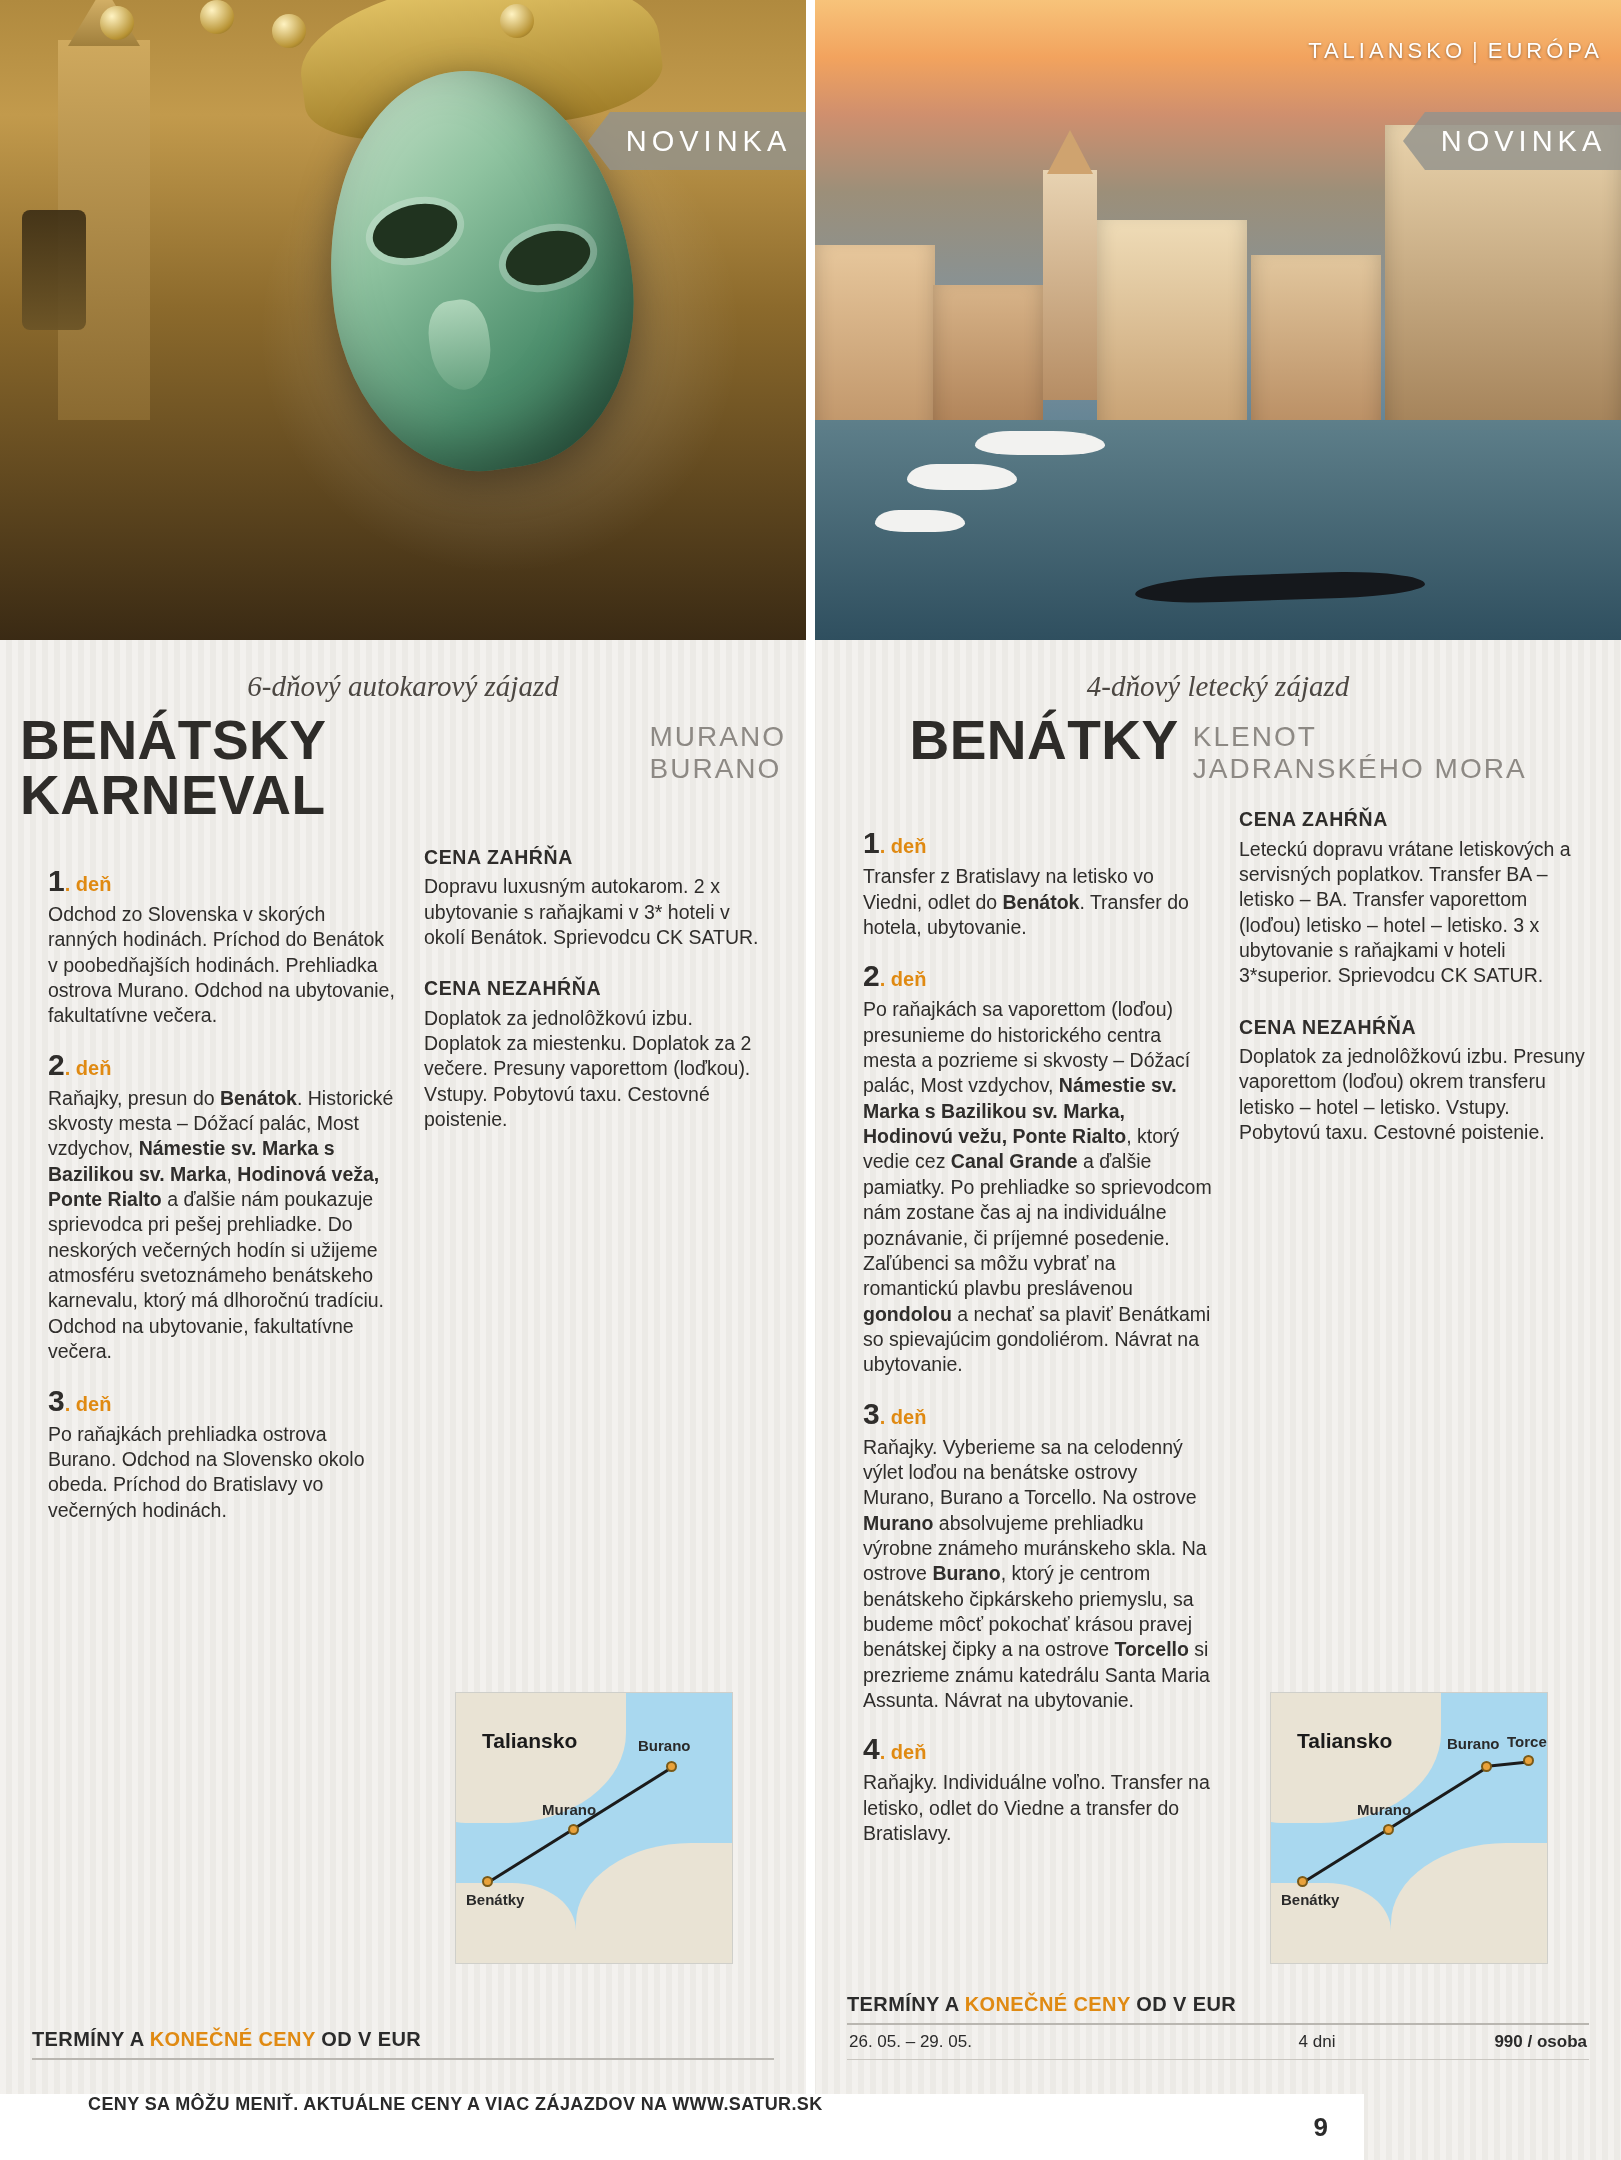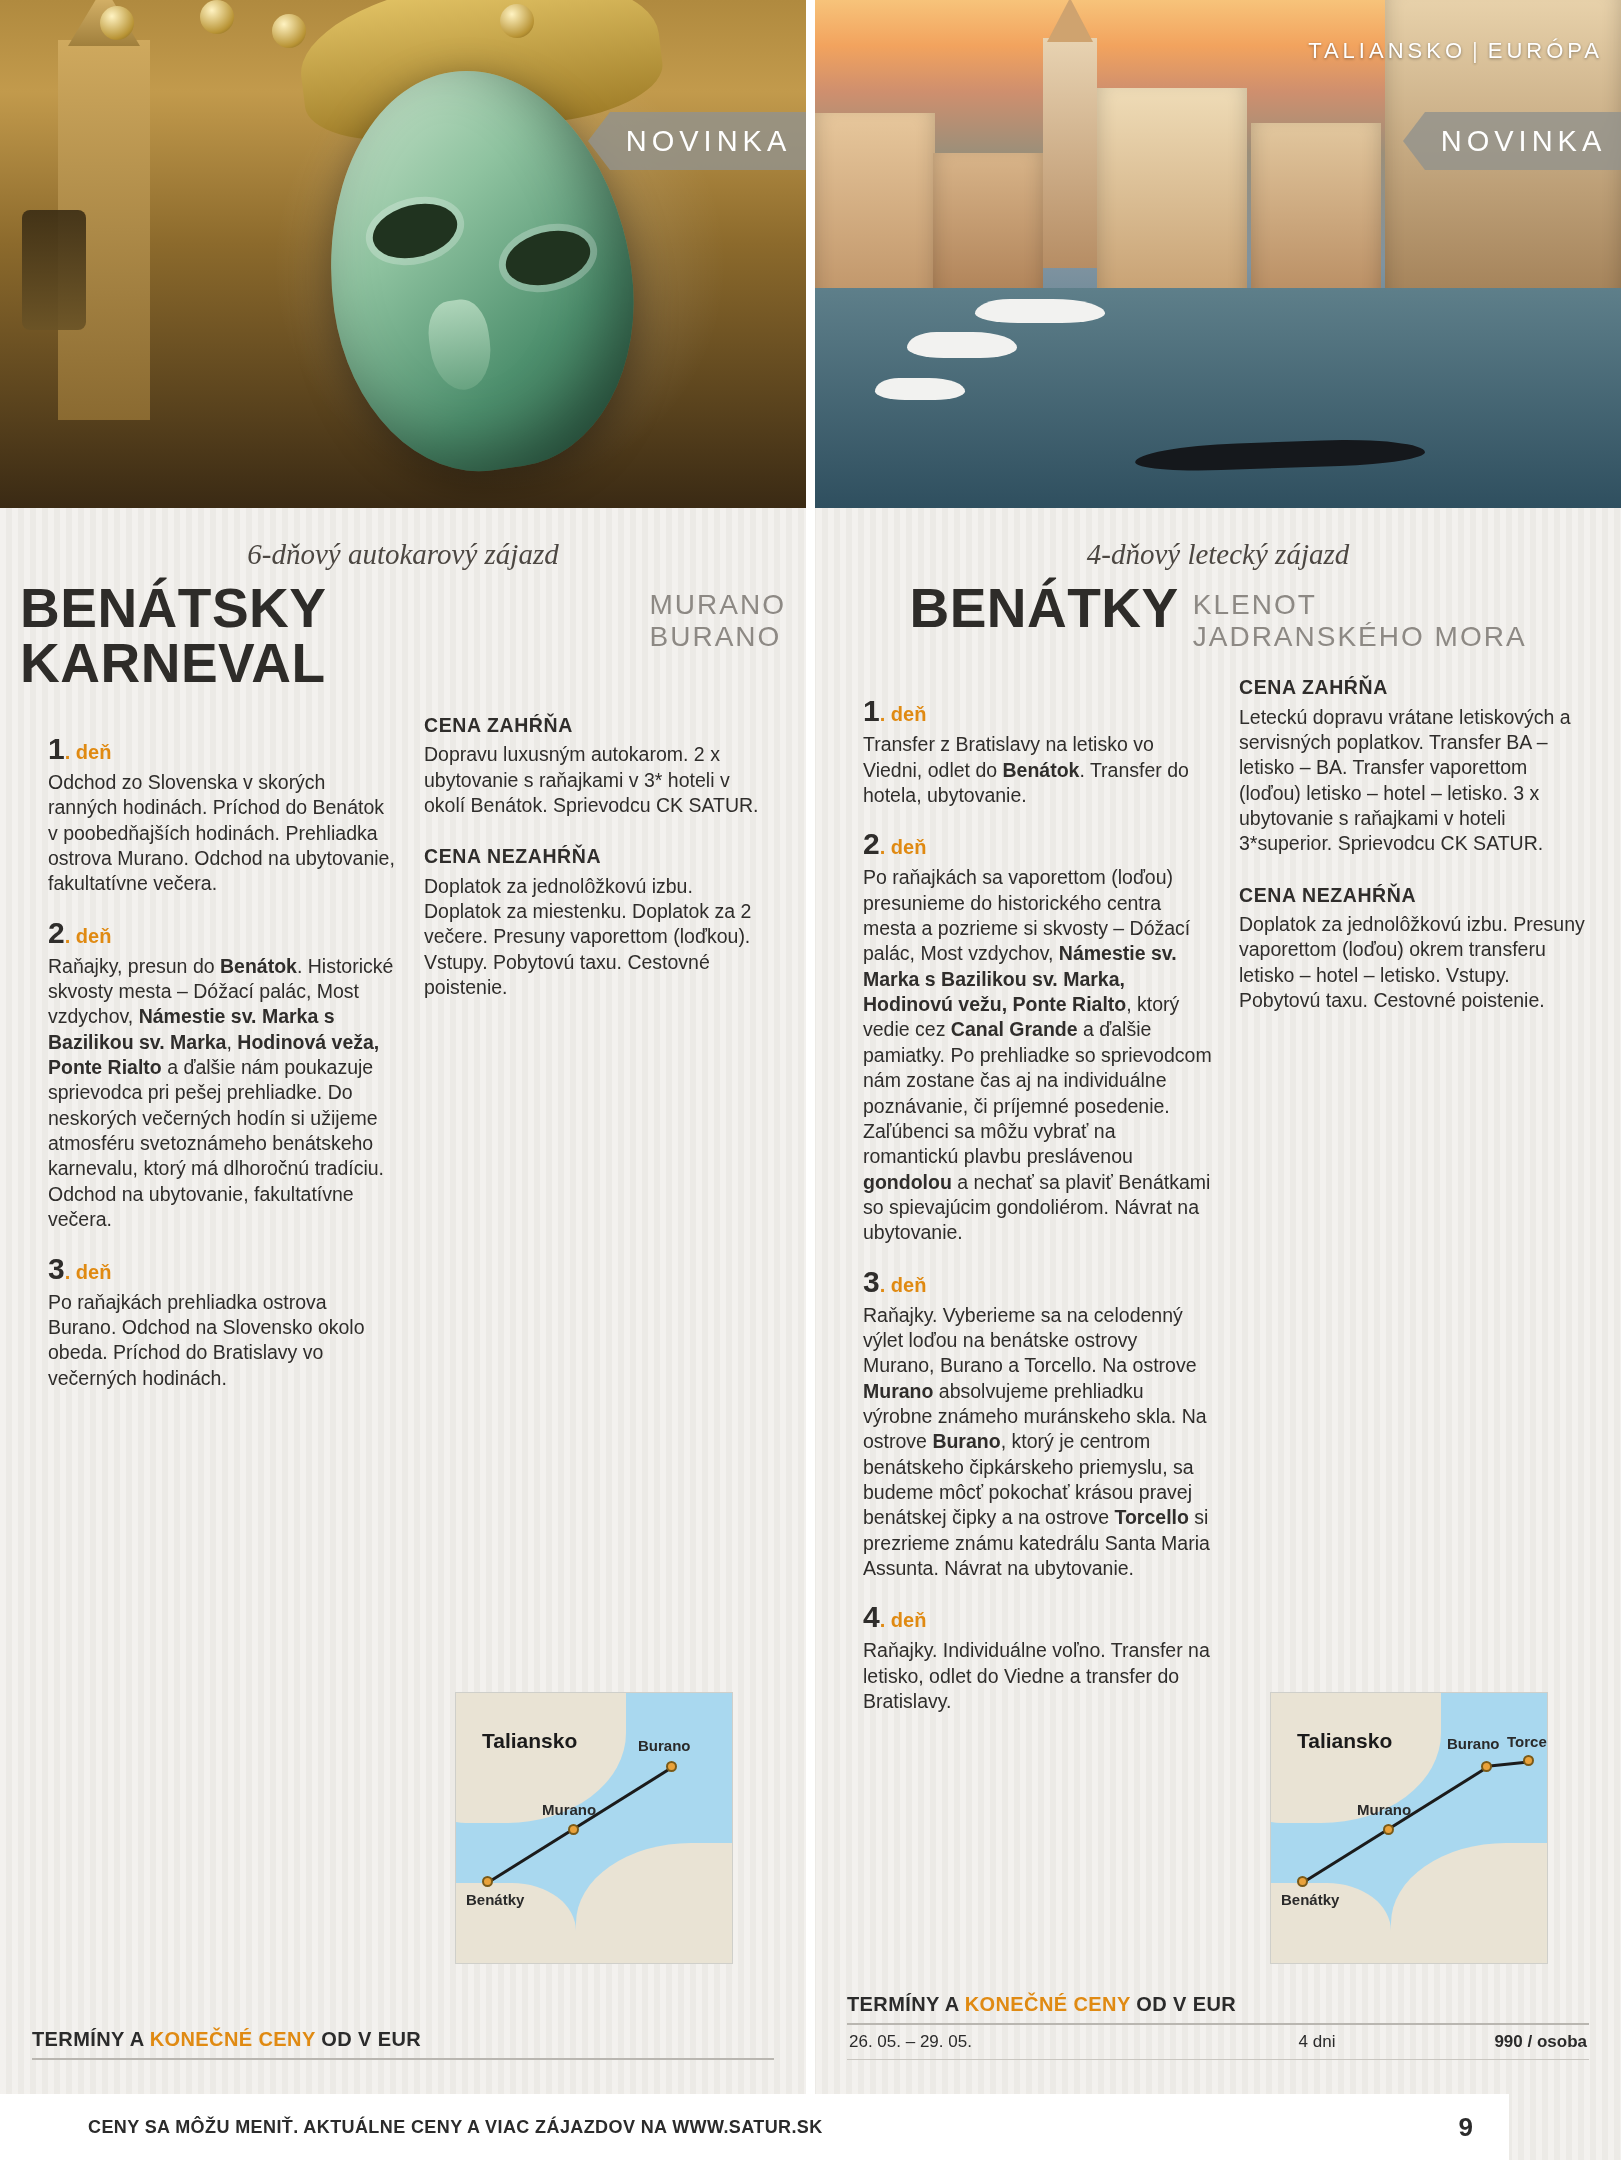--- a/index.html
+++ b/index.html
@@ -24,21 +24,21 @@
     width:806px;
     height:2160px;
   }
   .col-left { left:0; }
   .col-right { left:815px; }
 
   
   .hero {
     position:relative;
     width:806px;
-    height:508px;
+    height:640px;
     overflow:hidden;
     padding-left:40px;
   }
   .hero-left {
     background:
       radial-gradient(circle at 62% 52%, rgba(255,255,255,0.25) 0%, rgba(255,255,255,0) 40%),
       linear-gradient(180deg, #b08a3f 0%, #c29a4c 18%, #8c6a2c 48%, #3a2a14 100%);
   }
   
   .mask-face {
@@ -262,23 +262,23 @@
     border-bottom:1px solid #c9c6c0;
   }
   .t-dates { flex:1; }
   .t-len { width:180px; text-align:center; }
   .t-price { width:180px; text-align:right; font-weight:700; }
 
   
   .footer {
     position:absolute;
     left:0; bottom:0;
-    width:1509px; height:66px;
+    width:1364px; height:66px;
     background:#ffffff;
-    display:flex; align-items:center;
+    display:flex; align-items:flex-start;
   }
   .footer-text {
     margin-left:88px;
     font-size:18px;
     letter-spacing:0.4px;
     color:#2b2b2b;
     font-weight:700;
   }
   .page-num {
     position:absolute; right:36px; top:50%; transform:translateY(-50%);

